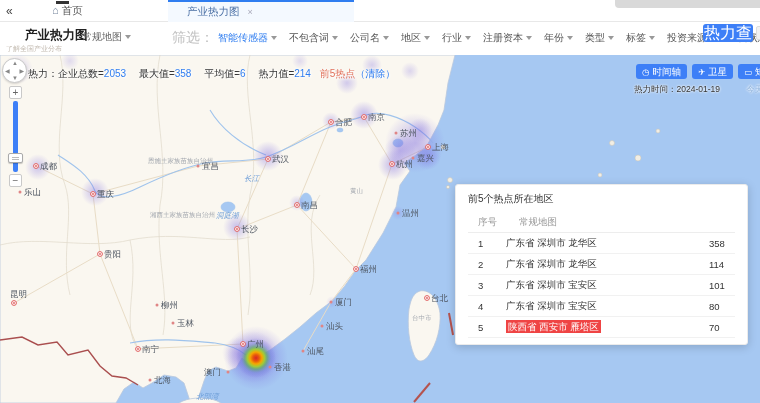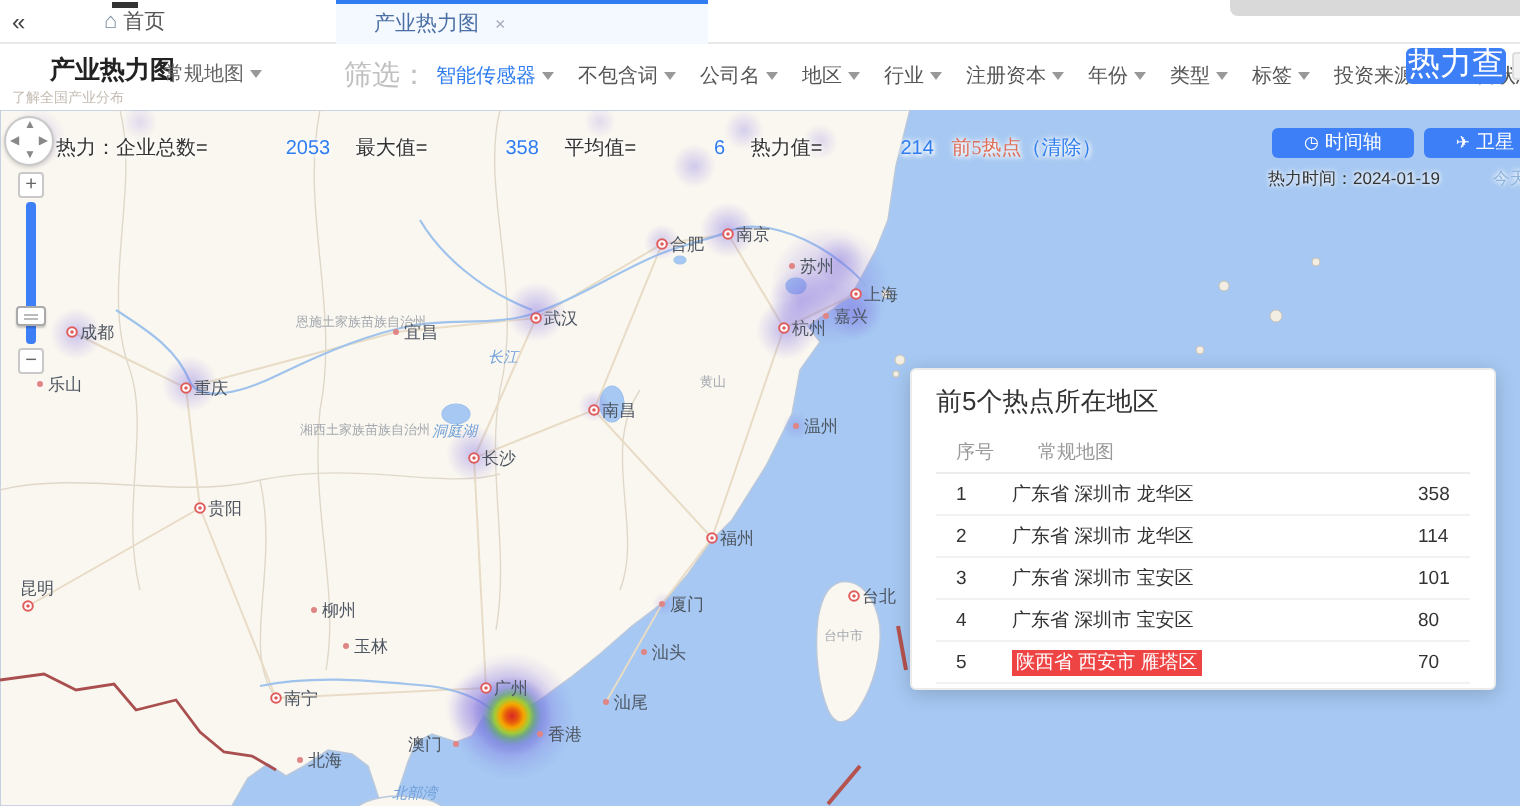--- a/index.html
+++ b/index.html
@@ -36,28 +36,28 @@
   .partial-btn { position:absolute; left:756px; top:26px; width:6px; height:14px; background:#f2f2f2;
     border:1px solid #ddd; border-radius:2px; }
   .subtitle { position:absolute; left:6px; top:44px; font-size:7px; color:#c4bcb2; }
 
   
   .map-wrap { position:absolute; left:0; top:55px; width:760px; height:348px; overflow:hidden; background:#a6c8f2; }
   svg text { font-family:"Liberation Sans","DejaVu Sans",sans-serif; }
 
   .stats { position:absolute; left:28px; top:12px; font-size:10px; color:#333;
     text-shadow:0 0 2px #fff,0 0 4px #fff,1px 1px 2px #fff; white-space:nowrap; }
-  .stats b { font-weight:normal; color:#2f7df0;margin-left:39px; }
-  .stats .top5 { color:#e0705a; margin-left:6px;font-family:Liberation Serif, serif; }
+  .stats b { font-weight:normal; color:#2f7df0; }
+  .stats .top5 { color:#e0705a; margin-left:6px; }
   .stats .clear { color:#2f7df0; }
   .stats .gap { display:inline-block; width:10px; }
 
   .map-btns { position:absolute; left:636px; top:9px; display:flex; }
   .map-btn { height:15px; background:#3d7ff7; color:#fff; font-size:9.5px; line-height:15px;
-    border-radius:3px; padding:0 16px; margin-right:5px; white-space:nowrap; cursor:pointer; }
+    border-radius:3px; padding:0 6px; margin-right:5px; white-space:nowrap; cursor:pointer; }
   .map-btn .mb-icon { font-size:8.5px; margin-right:3px; }
   .heat-time { position:absolute; left:634px; top:29px; font-size:8.5px; color:#333;
     text-shadow:0 0 2px #fff,0 0 3px #fff; white-space:nowrap; }
   .heat-time .today { color:#8fb3dc; margin-left:24px; }
 
   
   .pan-circle { position:absolute; left:2px; top:3px; width:25px; height:25px; border-radius:50%;
     background:#fff; border:1px solid #c9c9c9; box-shadow:0 1px 2px rgba(0,0,0,.15); }
   .pan-circle span { position:absolute; font-size:6px; color:#888; }
   .pan-up{ left:9px; top:1px; } .pan-down{ left:9px; bottom:1px; } .pan-left{ left:2px; top:8px; } .pan-right{ right:2px; top:8px; }
@@ -65,21 +65,21 @@
     border:1px solid #c9c9c9; border-radius:2px; font-size:10px; color:#666; text-align:center; line-height:11px; cursor:pointer; }
   .zoom-plus { top:31px; } .zoom-minus { top:119px; }
   .zoom-track { position:absolute; left:13px; top:46px; width:5px; height:71px; background:#3d7ff7; border-radius:2px; }
   .zoom-handle { position:absolute; left:8px; top:98px; width:15px; height:10px; background:#fff;
     border:1px solid #aaa; border-radius:2px; box-shadow:0 1px 1px rgba(0,0,0,.2); cursor:grab; }
   .zoom-handle::after { content:""; display:block; margin:3px 3px; height:1px; background:#bbb; box-shadow:0 2px 0 #bbb; }
 
   
   .panel { position:absolute; left:455px; top:129px; width:293px; height:161px; background:#fff;
     border:1px solid #ebebeb; border-radius:3px; box-shadow:0 2px 10px rgba(0,0,0,.18); padding:7px 12px 0 12px; }
-  .panel-title { font-size:13px; color:#333; margin-bottom:7px; }
+  .panel-title { font-size:10px; color:#333; margin-bottom:7px; }
   .prow { display:grid; grid-template-columns:38px 190px 1fr; align-items:center; height:21px;
     border-bottom:1px solid #f1f1f1; font-size:9.5px; color:#333; }
   .prow.head { color:#999; height:20px; border-bottom:1px solid #ededed; }
   .prow .c-no { padding-left:10px; }
   .prow .c-cnt { padding-left:13px; }
   .sel { background:#ef4444; color:#fff; padding:1px 2px; }
 </style>
 </head>
 <body>
 

